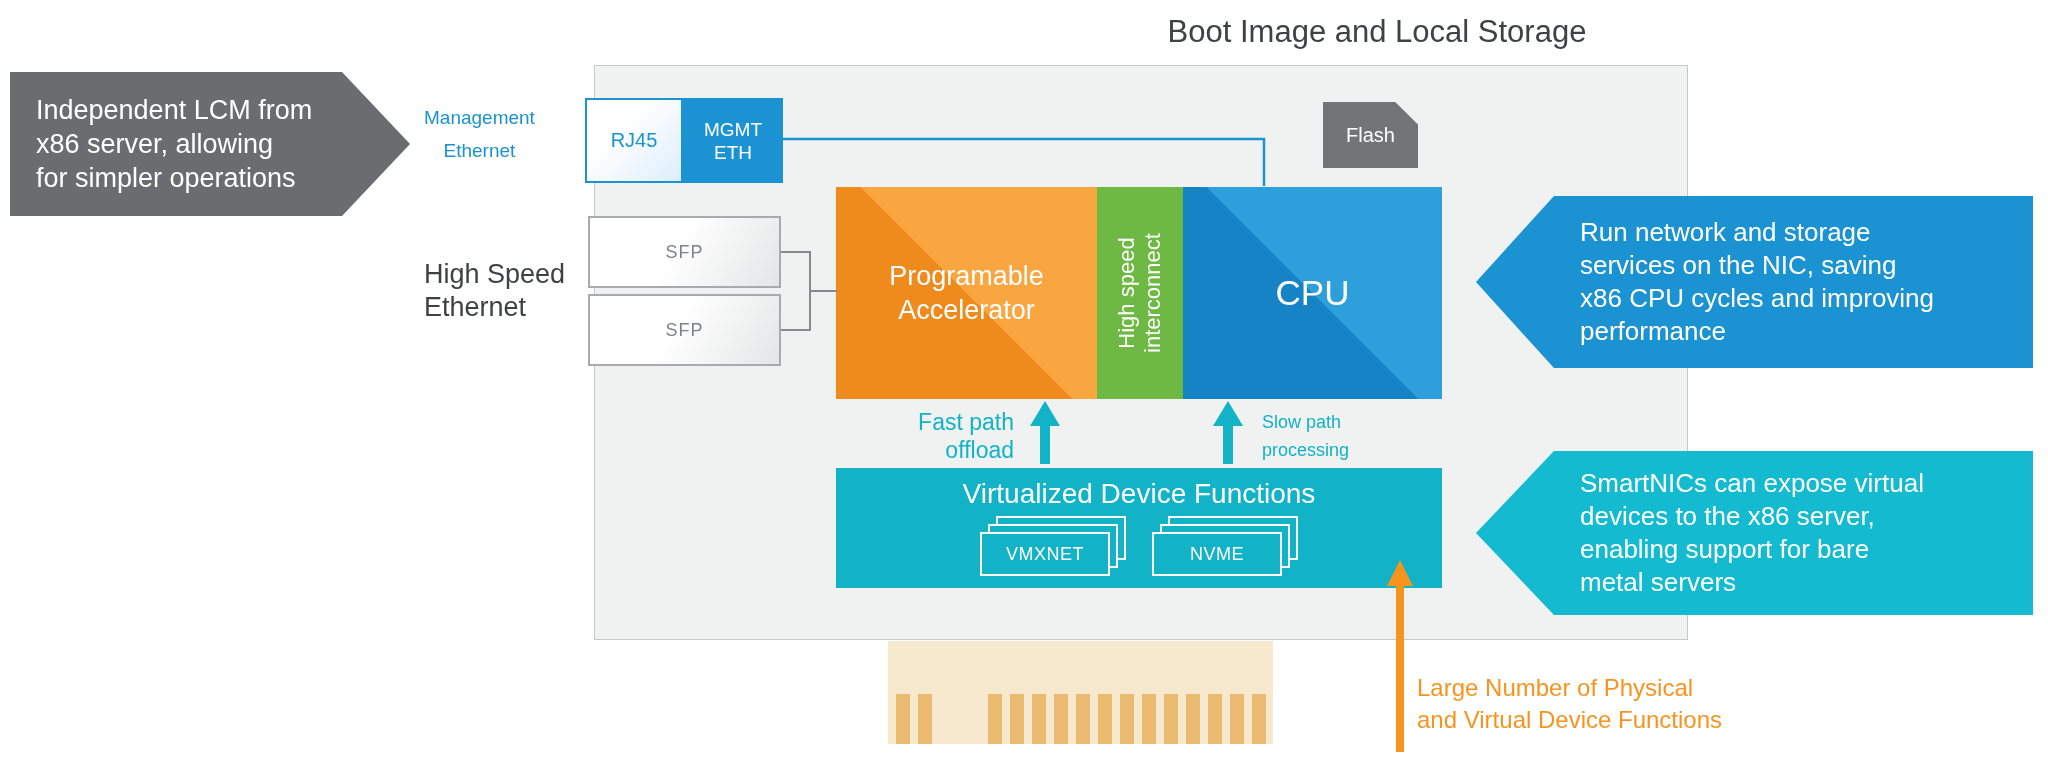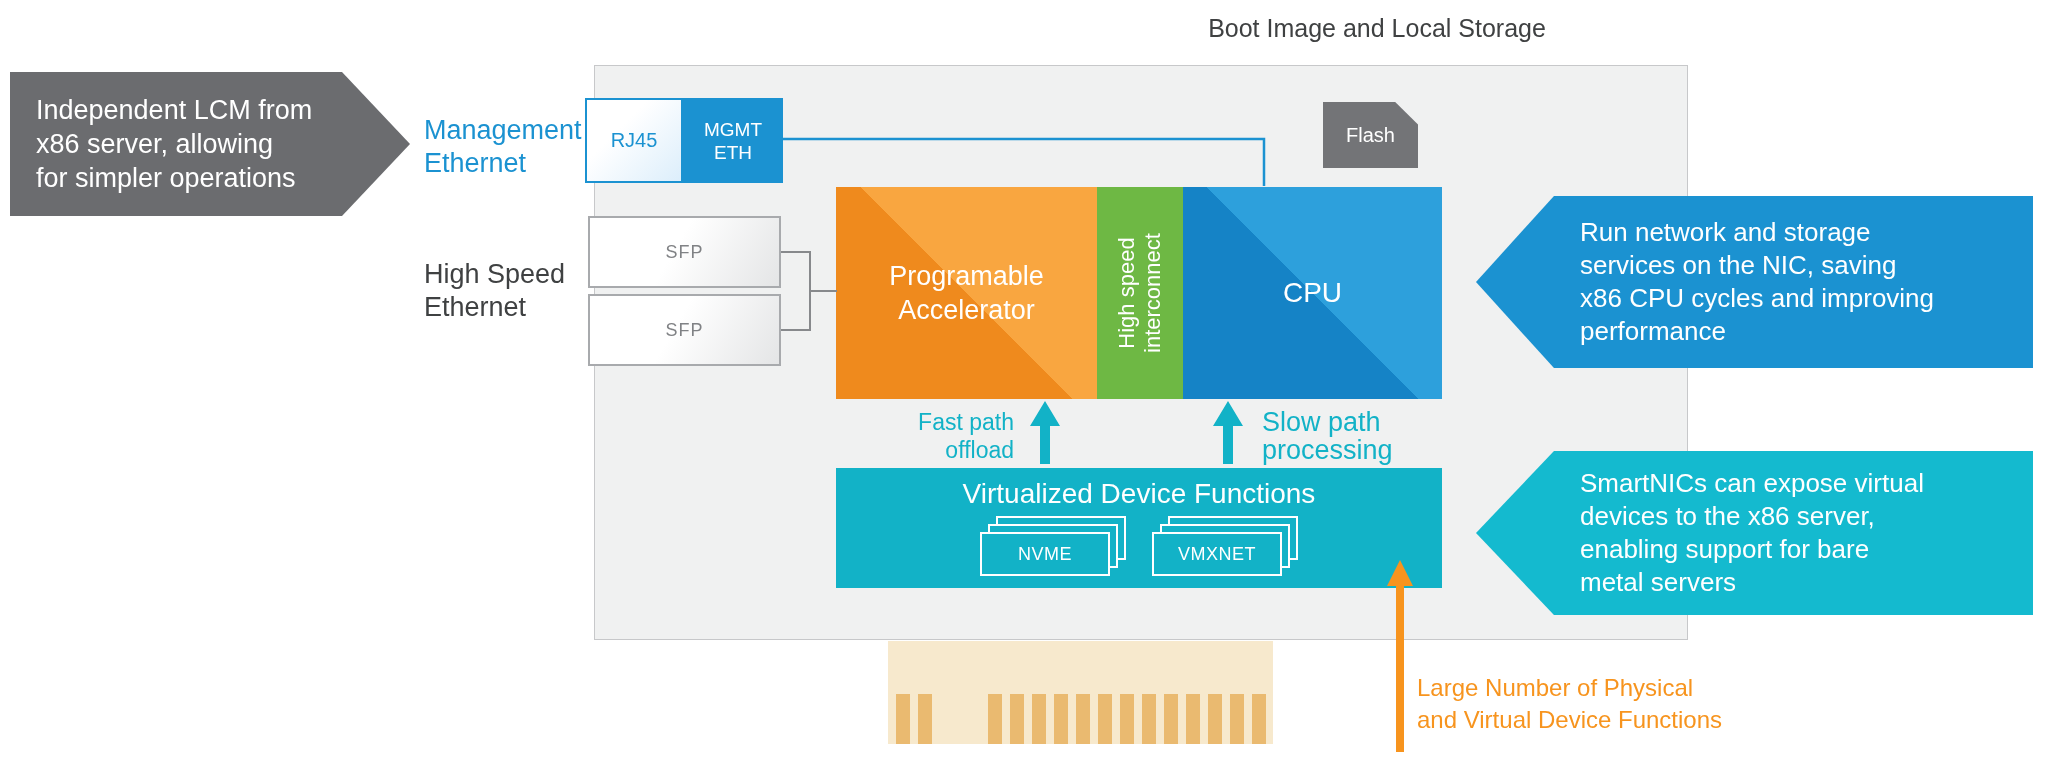--- a/index.html
+++ b/index.html
@@ -6,21 +6,21 @@
   .canvas {
     position:relative; width:2048px; height:780px; background:#fff;
     font-family:"Liberation Sans", sans-serif; overflow:hidden;
     color:#3f4142;
   }
   .centered { display:flex; align-items:center; justify-content:center; text-align:center; }
   .pre { white-space:pre-line; }
 
   
   .diagram-title { position:absolute; left:1377px; top:14px; transform:translateX(-50%);
-    font-size:25px; color:var(--text-dark,#3f4142); white-space:nowrap; }
+    font-size:31px; color:var(--text-dark,#3f4142); white-space:nowrap; }
 
   
   .board { position:absolute; left:594px; top:65px; width:1094px; height:575px;
     background:var(--board-bg,#f0f1f1); border:1px solid var(--board-border,#c7c8ca); box-sizing:border-box; }
 
   
   .edge-connector { position:absolute; left:888px; top:641px; width:385px; height:103px;
     background:var(--connector-bg,#f7e9cd); }
   .stripes { position:absolute; inset:0; }
   .stripe { position:absolute; bottom:0; width:14px; height:50px; background:var(--connector-stripe,#eaba70); }
@@ -42,41 +42,41 @@
   
   .accel { position:absolute; left:836px; top:187px; width:261px; height:212px;
     background:linear-gradient(45deg,#ef8a1d 50%,#f9a640 50%); color:#fff; font-size:27px; line-height:34px; }
   .interconnect { position:absolute; left:1097px; top:187px; width:86px; height:212px;
     background:var(--green,#6eb844); }
   .interconnect-text { position:absolute; left:50%; top:50%; width:212px;
     transform:translate(-50%,-50%) rotate(-90deg); text-align:center; color:#fff;
     font-size:22px; line-height:26px; white-space:pre-line; }
   .cpu { position:absolute; left:1183px; top:187px; width:259px; height:212px;
     background:linear-gradient(45deg,var(--cpu-dark,#1583c6) 50%,var(--cpu-light,#2da0dc) 50%);
-    color:#fff; font-size:28px; }
+    color:#fff; font-size:35px; }
 
   
   .vdf { position:absolute; left:836px; top:468px; width:606px; height:120px;
     background:var(--teal,#12b2c7); color:#fff; }
   .vdf-title { padding-top:10px; text-align:center; font-size:28px; }
   .vdf-stacks { display:flex; justify-content:center; gap:26px; margin-top:6px; }
   .card-stack { position:relative; width:146px; height:60px; }
   .card { position:absolute; width:130px; height:44px; box-sizing:border-box;
     border:2px solid #fff; background:var(--teal,#12b2c7); }
   .card.back2 { left:16px; top:0; }
   .card.back1 { left:8px; top:8px; }
   .card.front { left:0; top:16px; display:flex; align-items:center; justify-content:center;
     font-size:18px; letter-spacing:0.5px; }
 
   
   .label { position:absolute; white-space:pre-line; }
-  .mgmt-label { left:424px; top:114px; font-size:27px; line-height:33px; color:var(--blue,#1b92d1); }
+  .mgmt-label { left:424px; top:101px; font-size:19px; line-height:33px; color:var(--blue,#1b92d1);text-align:center; }
   .hs-label { left:424px; top:258px; font-size:27px; line-height:33px; color:var(--text-dark,#3f4142); }
   .fast-label { left:870px; top:408px; width:144px; text-align:right; font-size:23px; line-height:28px; color:var(--teal,#12b2c7); }
-  .slow-label { left:1262px; top:408px; font-size:27px; line-height:28px; color:var(--teal,#12b2c7); }
+  .slow-label { left:1262px; top:408px; font-size:18px; line-height:28px; color:var(--teal,#12b2c7); }
   .orange-label { left:1417px; top:672px; font-size:24px; line-height:32px; color:var(--orange-accent,#f7941e); }
 
   
   .callout { position:absolute; display:flex; align-items:center; box-sizing:border-box;
     color:#fff; font-weight:normal; white-space:pre-line; }
   .callout-dark { left:10px; top:72px; width:400px; height:144px; padding-left:26px;
     background:var(--dark-gray,#6b6c6f); font-size:27px; line-height:34px;
     clip-path:polygon(0 0,83% 0,100% 50%,83% 100%,0 100%); }
   .callout-blue { left:1476px; top:196px; width:557px; height:172px; padding-left:104px;
     background:var(--blue,#1b92d1); font-size:26px; line-height:33px;
@@ -135,26 +135,26 @@
 interconnect</div>
   </div>
   <div class="cpu centered">CPU</div>
 
   <div class="vdf">
     <div class="vdf-title">Virtualized Device Functions</div>
     <div class="vdf-stacks">
       <div class="card-stack">
         <div class="card back2"></div>
         <div class="card back1"></div>
-        <div class="card front">NVME</div>
+        <div class="card front">VMXNET</div>
       </div>
       <div class="card-stack">
         <div class="card back2"></div>
         <div class="card back1"></div>
-        <div class="card front">VMXNET</div>
+        <div class="card front">NVME</div>
       </div>
     </div>
   </div>
 
   <div class="label mgmt-label">Management
 Ethernet</div>
   <div class="label hs-label">High Speed
 Ethernet</div>
   <div class="label fast-label">Fast path
 offload</div>

